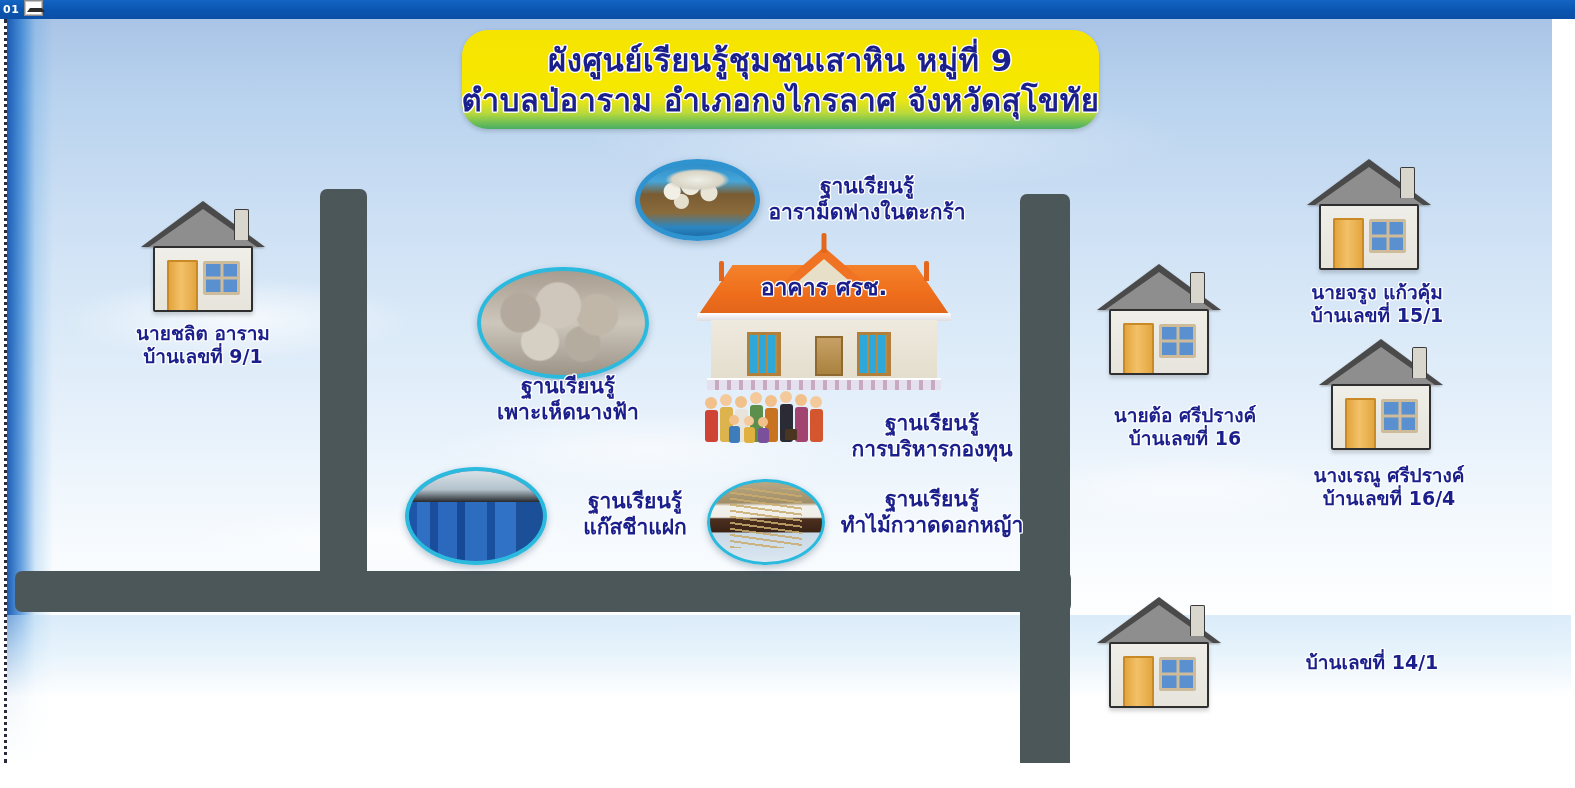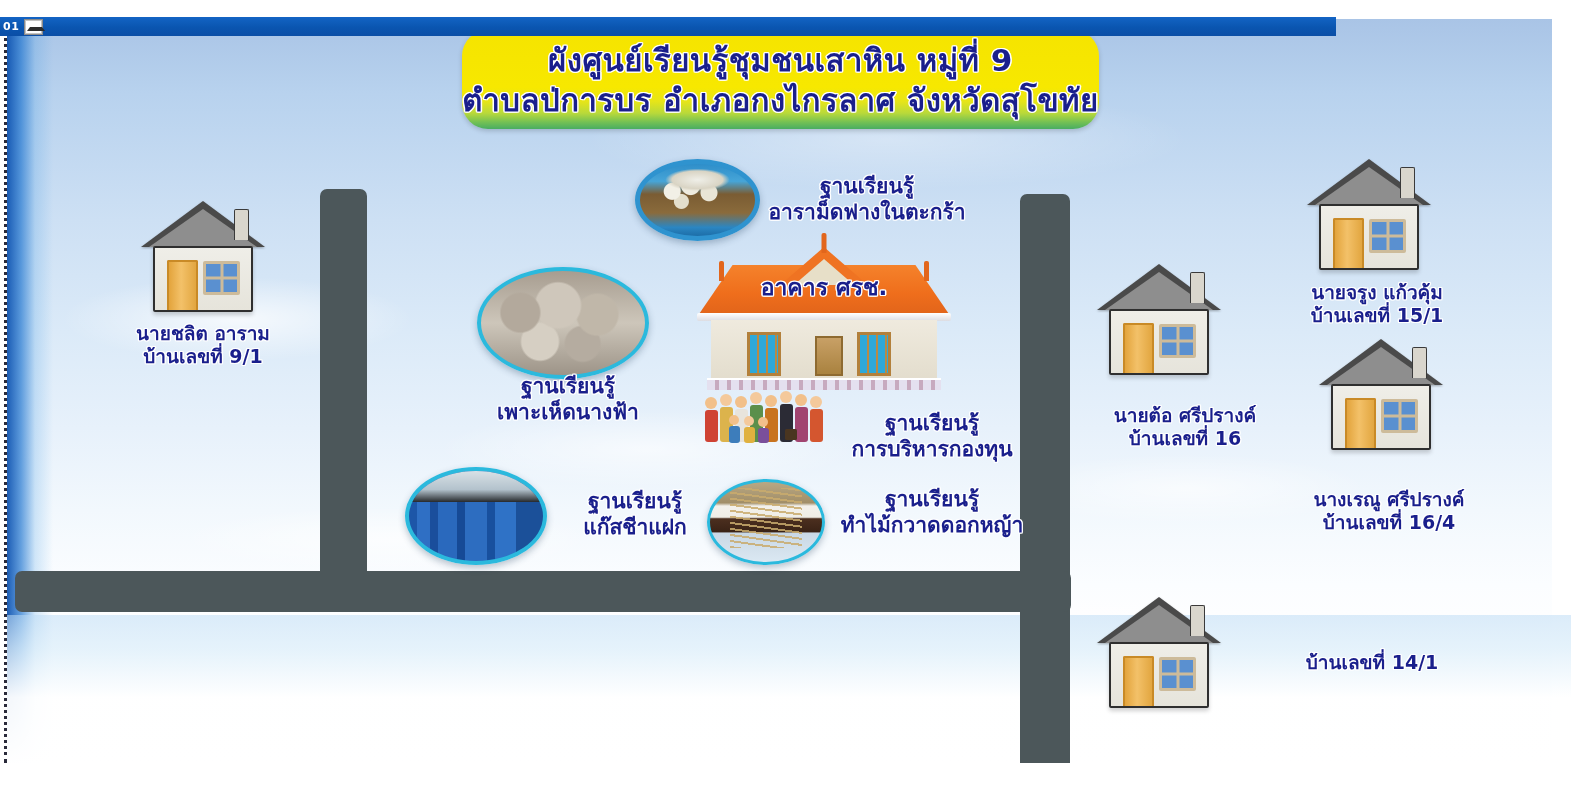--- a/index.html
+++ b/index.html
@@ -16,25 +16,25 @@
 
   
   #app-window {
     position: absolute;
     left: 0; top: 0;
     width: 1575px; height: 788px;
     background: #ffffff;
   }
   #titlebar {
     position: absolute;
-    left: 0; top: 17px;
-    width: 1336px; height: 19px;
+    left: 0; top: 0;
+    width: 1575px; height: 19px;
     background: linear-gradient(to bottom, #1364c4 0%, #0a55b0 55%, #0b4ea6 100%);
     display: flex;
-    align-items: center;
+    align-items: flex-start;
     z-index: 60;
   }
   #titlebar-label {
     color: #ffffff;
     font-size: 11px;
     font-weight: bold;
     padding-left: 3px;
     letter-spacing: .5px;
     line-height: 19px;
   }
@@ -421,21 +421,21 @@
     <div id="poster">
       <div id="cloudlayer"></div>
       <div id="horizon-haze"></div>
 
       <div class="road" id="road-left-vertical"></div>
       <div class="road" id="road-right-vertical"></div>
       <div class="road" id="road-main-horizontal"></div>
 
       <div id="title-banner">
         <span class="banner-line">ผังศูนย์เรียนรู้ชุมชนเสาหิน  หมู่ที่ 9</span>
-        <span class="banner-line">ตำบลป่การบร อำเภอกงไกรลาศ  จังหวัดสุโขทัย</span>
+        <span class="banner-line">ตำบลป่อาราม อำเภอกงไกรลาศ  จังหวัดสุโขทัย</span>
       </div>
 
       <div class="house" style="left:134px; top:182px; width:124px; height:110px;">
         <div class="h-roof"></div>
         <div class="h-chimney"></div>
         <div class="h-body">
           <div class="h-door"></div>
           <div class="h-window"></div>
         </div>
       </div>
@@ -471,21 +471,21 @@
       </div>
 
       <div class="house" style="left:1312px; top:320px; width:124px; height:110px;">
         <div class="h-roof"></div>
         <div class="h-chimney"></div>
         <div class="h-body">
           <div class="h-door"></div>
           <div class="h-window"></div>
         </div>
       </div>
-      <div class="map-label size-house align-center" style="left:1238px; top:445px; width:288px;margin-top:24px;">
+      <div class="map-label size-house align-center" style="left:1238px; top:445px; width:288px;">
         <span class="ln">นางเรณู ศรีปรางค์</span>
         <span class="ln">บ้านเลขที่   16/4</span>
       </div>
 
       <div class="house" style="left:1090px; top:578px; width:124px; height:110px;">
         <div class="h-roof"></div>
         <div class="h-chimney"></div>
         <div class="h-body">
           <div class="h-door"></div>
           <div class="h-window"></div>

